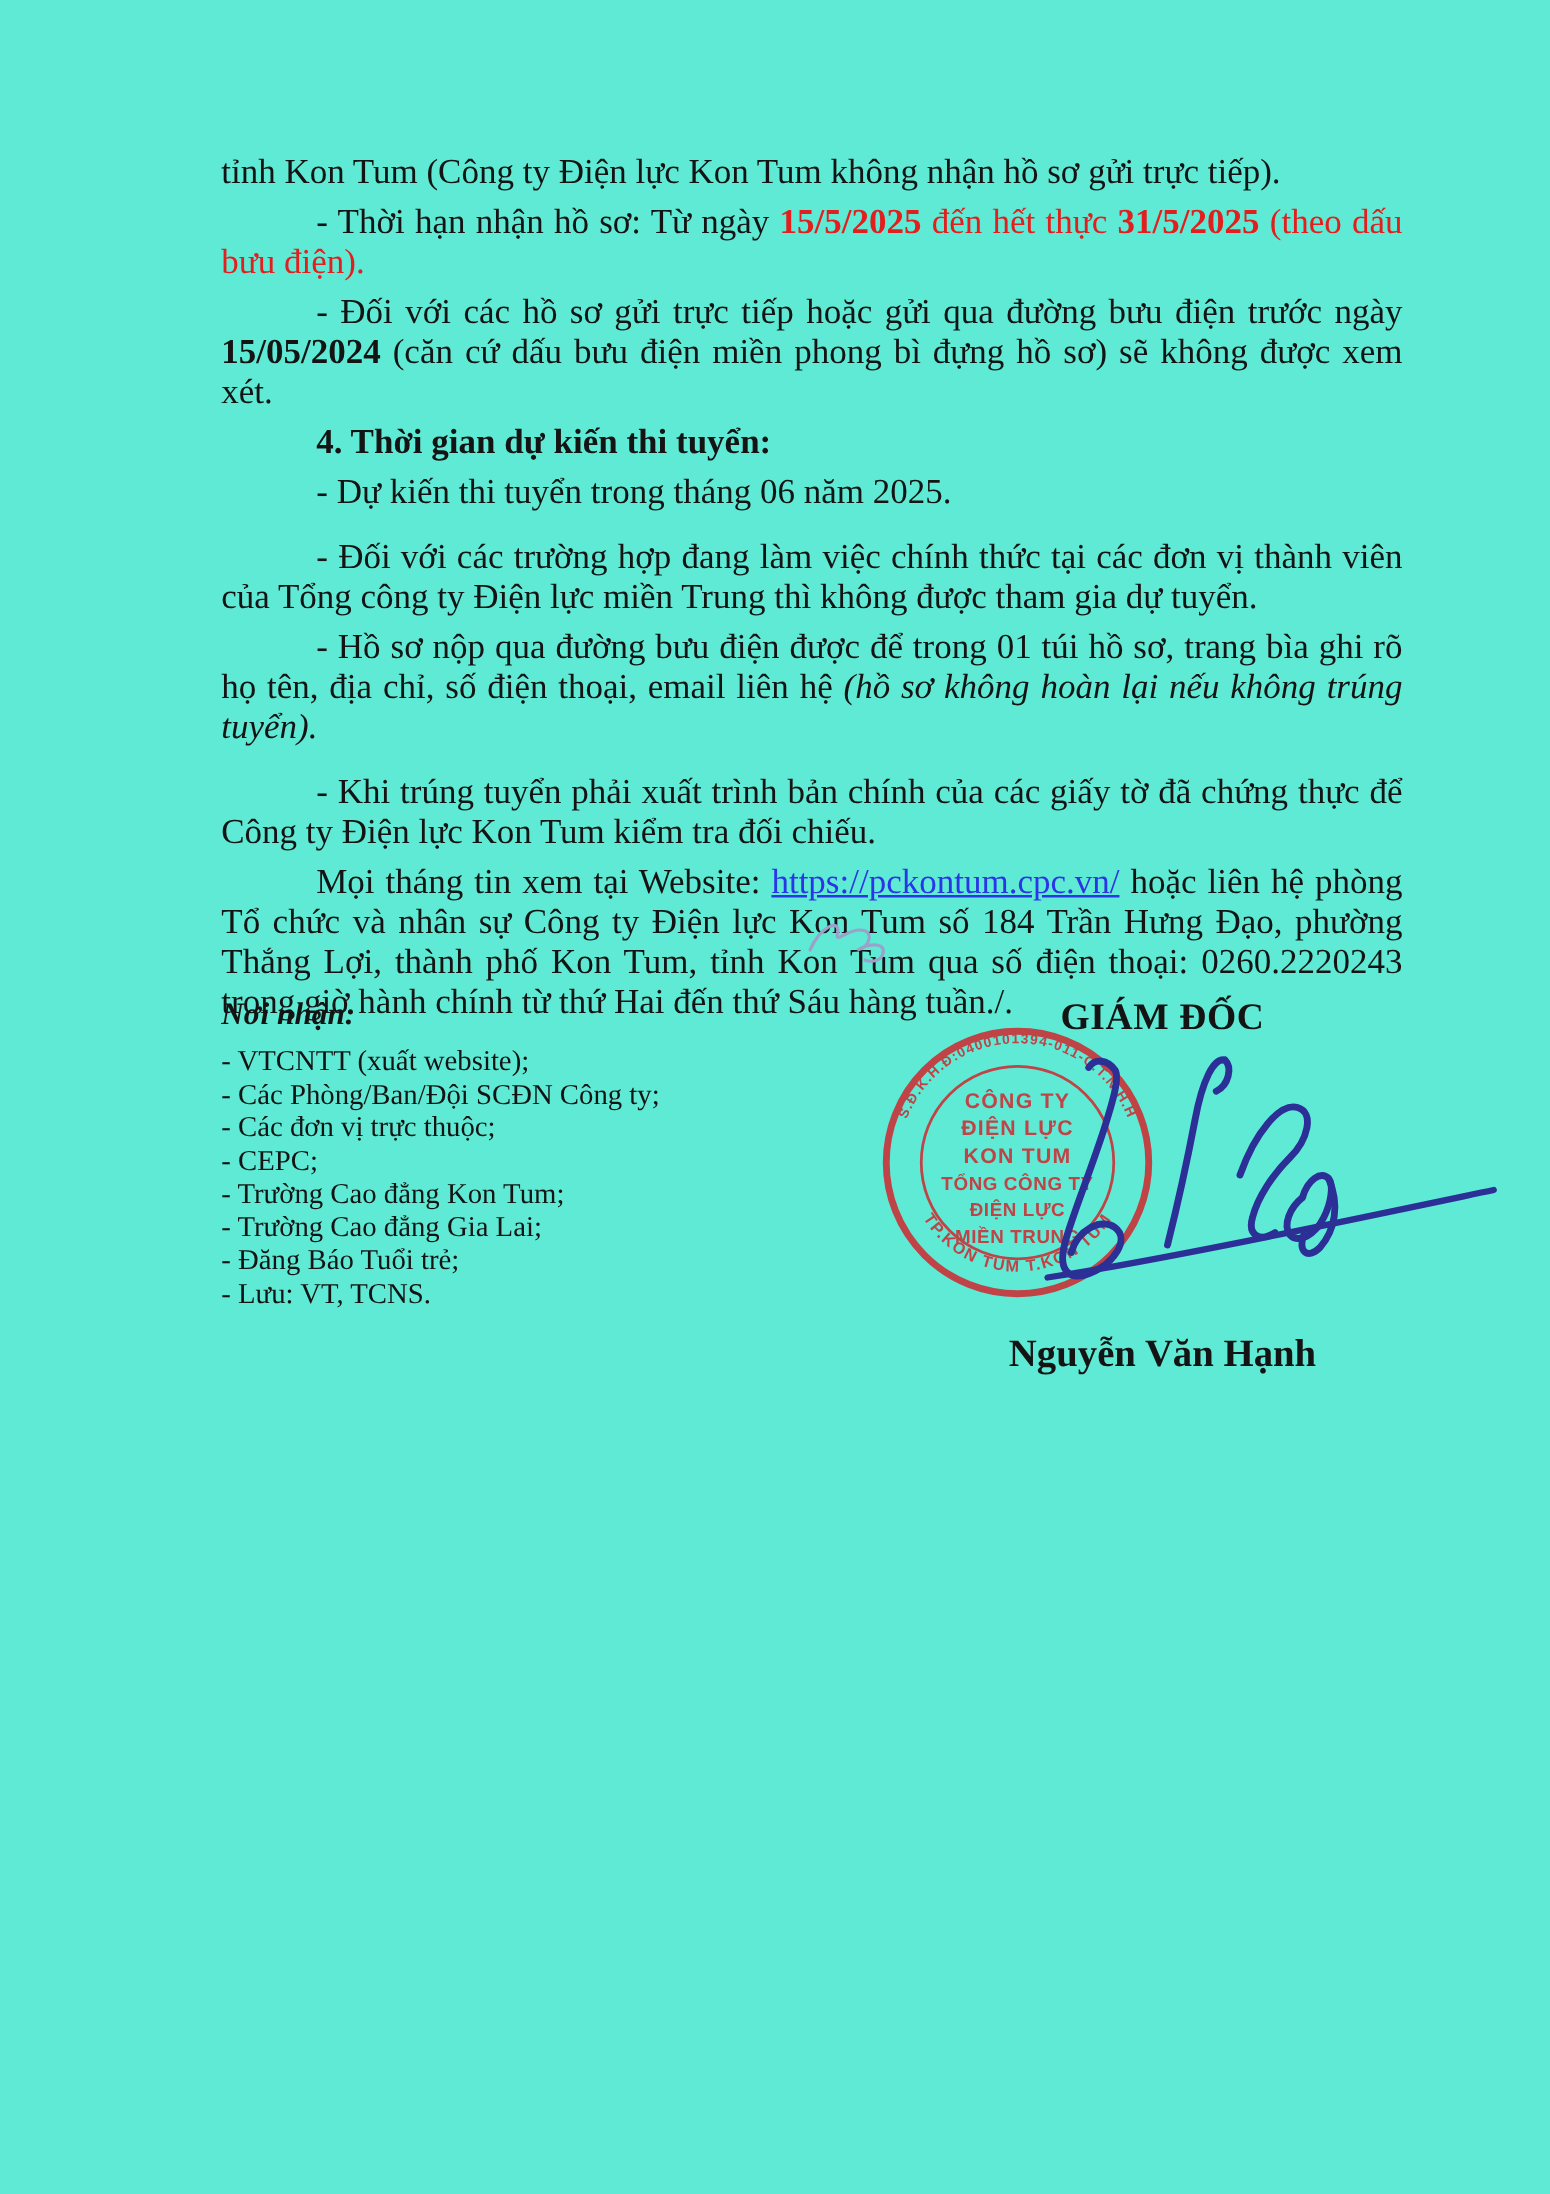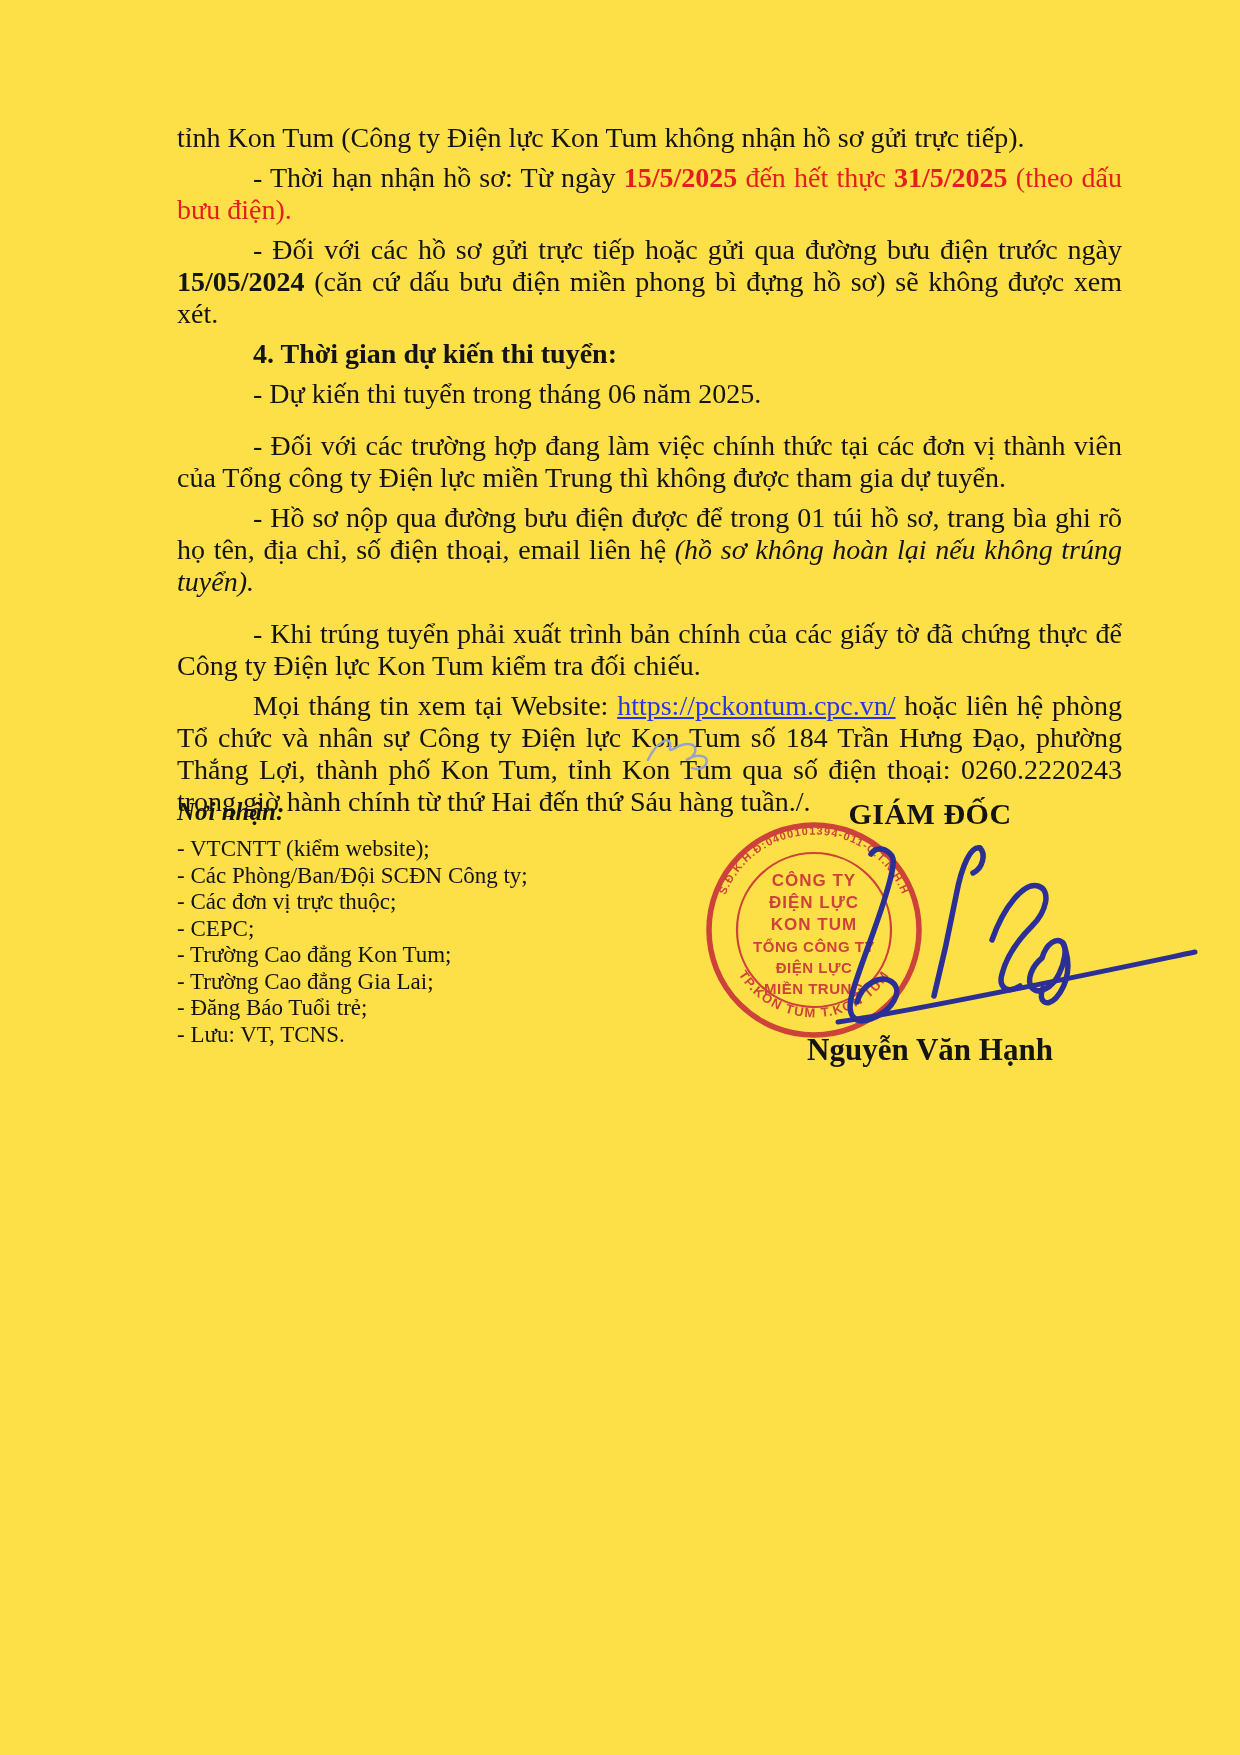--- a/index.html
+++ b/index.html
@@ -3,21 +3,21 @@
 <meta charset="utf-8">
 <style>
   html,body{margin:0;padding:0;}
   body{
     width:1240px;height:1755px;
     background:#ffffff;
     font-family:"Liberation Serif", serif;
     position:relative;
     color:#141414;
   }
-  .page{position:absolute;inset:0;background:#fde047;overflow:hidden;}
+  .page{position:absolute;inset:0;background:#5eead4;overflow:hidden;}
 
   
   .doc{
     position:absolute;left:177px;top:122px;width:945px;
     font-size:28px;line-height:32px;text-align:justify;
   }
   .doc p{margin:0 0 8px 0;text-indent:76px;}
   .doc p.noindent{text-indent:0;}
   .doc p.h{font-weight:bold;}
   .doc p.mb16{margin-bottom:20px;}
@@ -34,21 +34,21 @@
   }
   .recipients{
     position:absolute;left:177px;top:836px;
     font-size:23px;line-height:26.5px;
   }
   .signer-title{
     position:absolute;left:780px;top:797px;width:300px;
     text-align:center;font-size:30px;font-weight:bold;letter-spacing:.5px;
   }
   .signer-name{
-    position:absolute;left:780px;top:1032px;width:300px;
+    position:absolute;left:780px;top:1065px;width:300px;
     text-align:center;font-size:31px;font-weight:bold;
   }
   .seal-svg{position:absolute;left:690px;top:812px;}
   .pencil-svg{position:absolute;left:638px;top:728px;}
 
   .stamp-text{font-family:"Liberation Sans", sans-serif;font-weight:bold;fill:#c9353b;}
 </style>
 </head>
 <body>
 
@@ -73,21 +73,21 @@
 
     <p>- Khi trúng tuyển phải xuất trình bản chính của các giấy tờ đã chứng thực để Công ty Điện lực Kon Tum kiểm tra đối chiếu.</p>
 
     <p><span>Mọi tháng tin xem tại Website: </span><a class="link">https://pckontum.cpc.vn/</a><span> hoặc liên hệ phòng Tổ chức và nhân sự Công ty Điện lực Kon Tum số 184 Trần Hưng Đạo, phường Thắng Lợi, thành phố Kon Tum, tỉnh Kon Tum qua số điện thoại: 0260.2220243 trong giờ hành chính từ thứ Hai đến thứ Sáu hàng tuần./.</span></p>
 
   </main>
 
   <div class="recipients-label">Nơi nhận:</div>
 
   <div class="recipients">
-    <div>- VTCNTT (kiểm website);</div>
+    <div>- VTCNTT (xuất website);</div>
     <div>- Các Phòng/Ban/Đội SCĐN Công ty;</div>
     <div>- Các đơn vị trực thuộc;</div>
     <div>- CEPC;</div>
     <div>- Trường Cao đẳng Kon Tum;</div>
     <div>- Trường Cao đẳng Gia Lai;</div>
     <div>- Đăng Báo Tuổi trẻ;</div>
     <div>- Lưu: VT, TCNS.</div>
   </div>
 
   <div class="signer-title">GIÁM ĐỐC</div>

